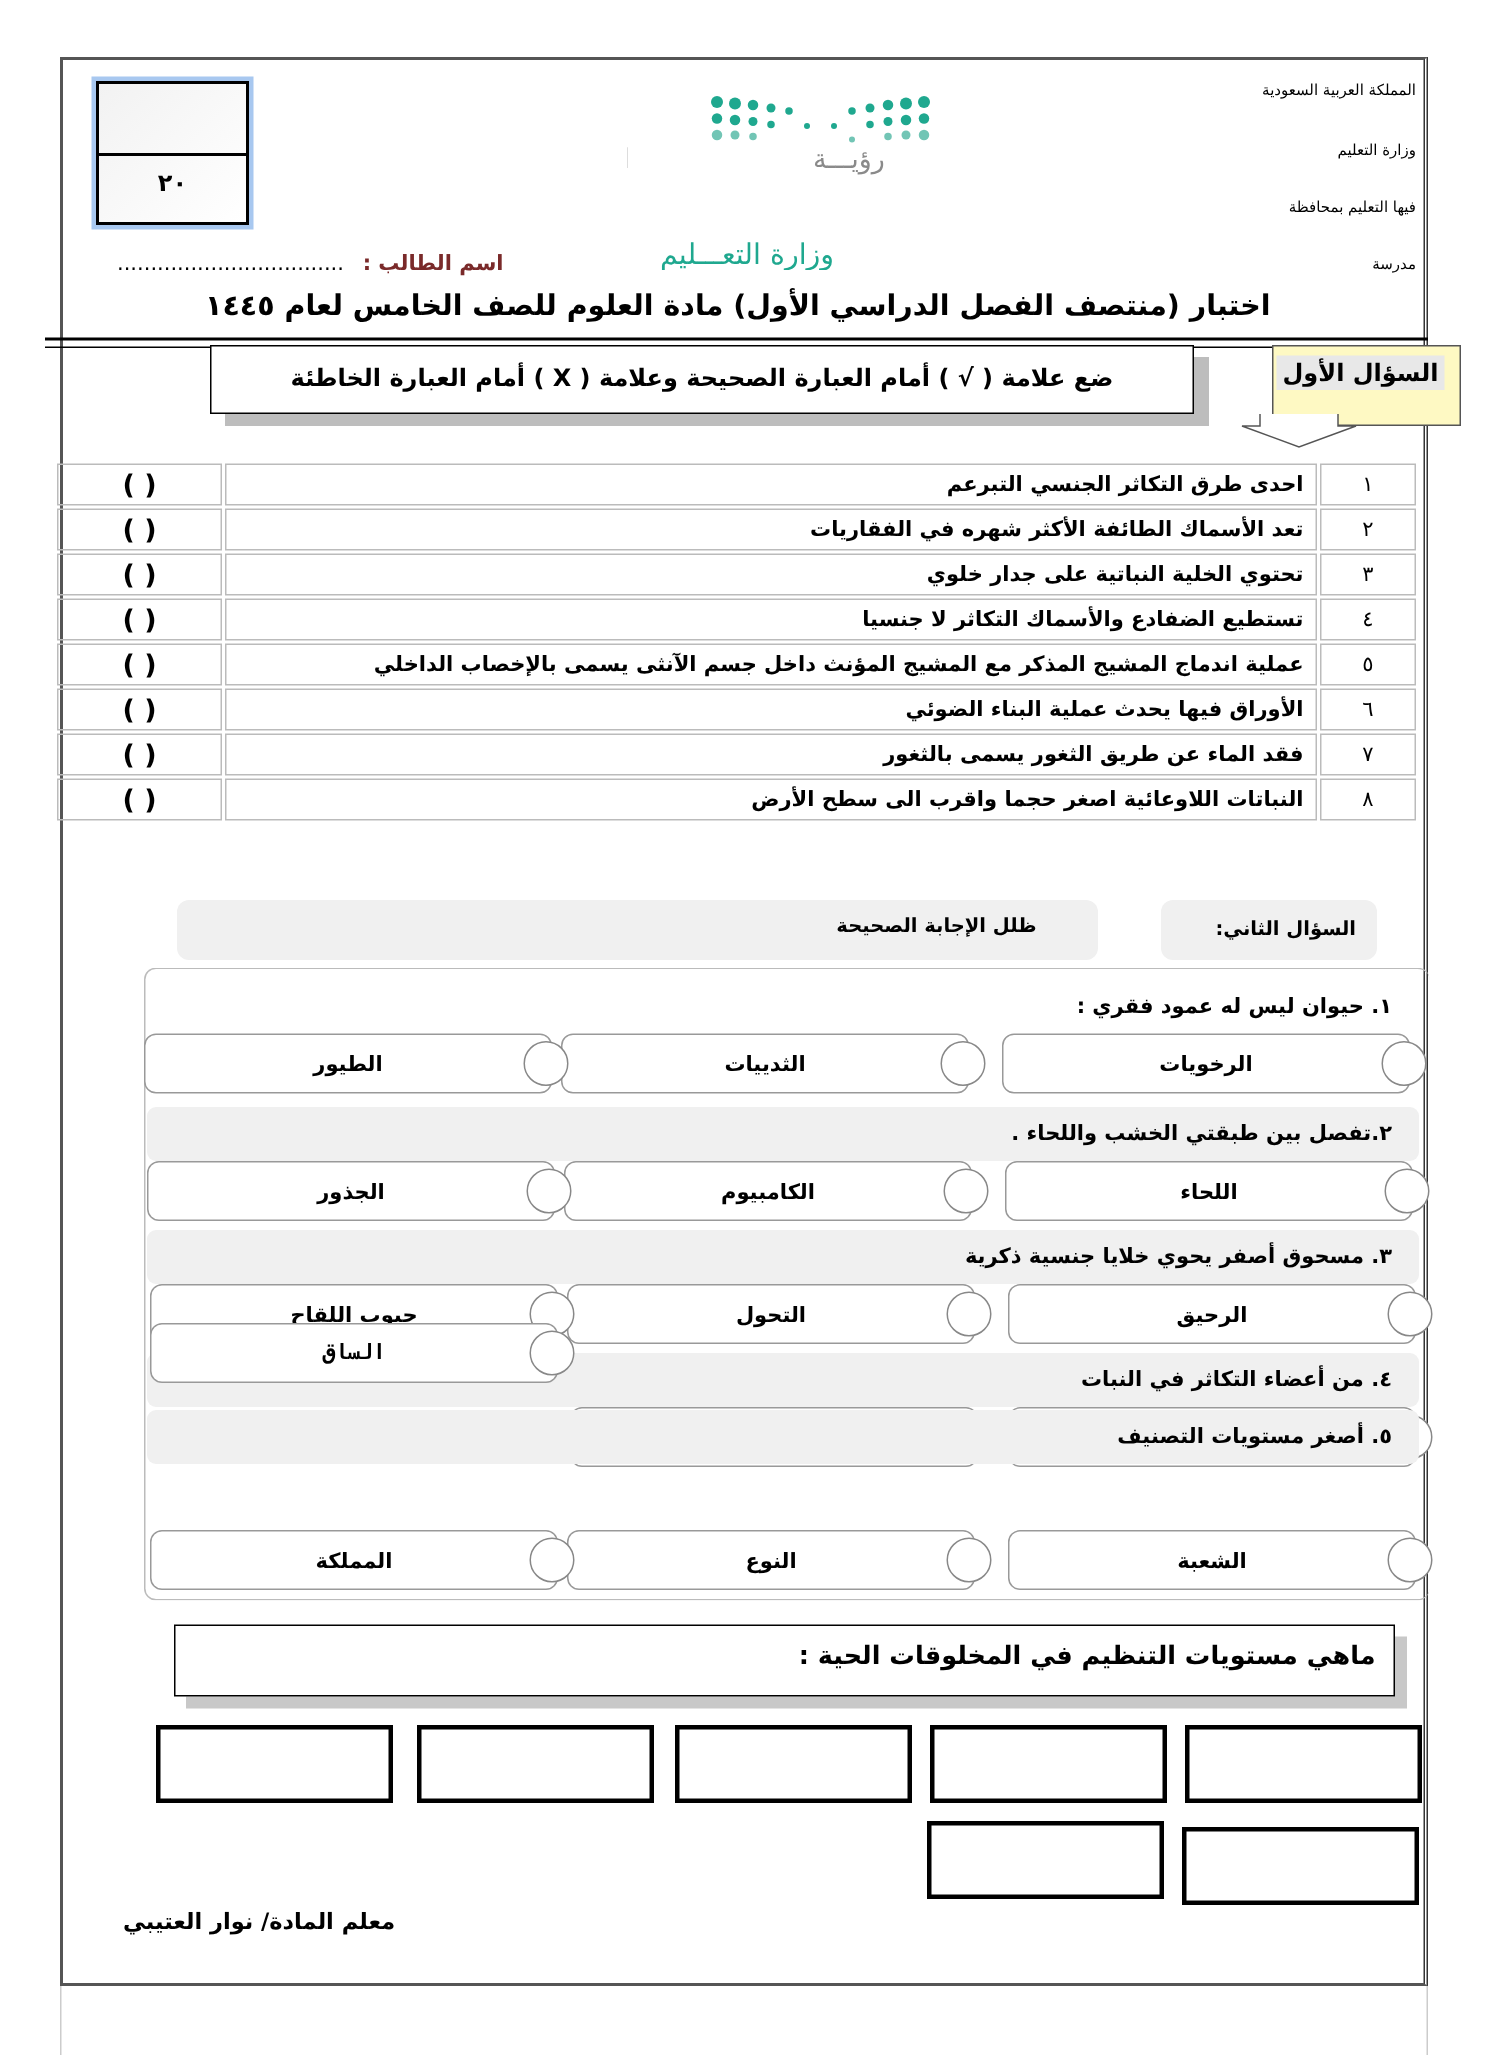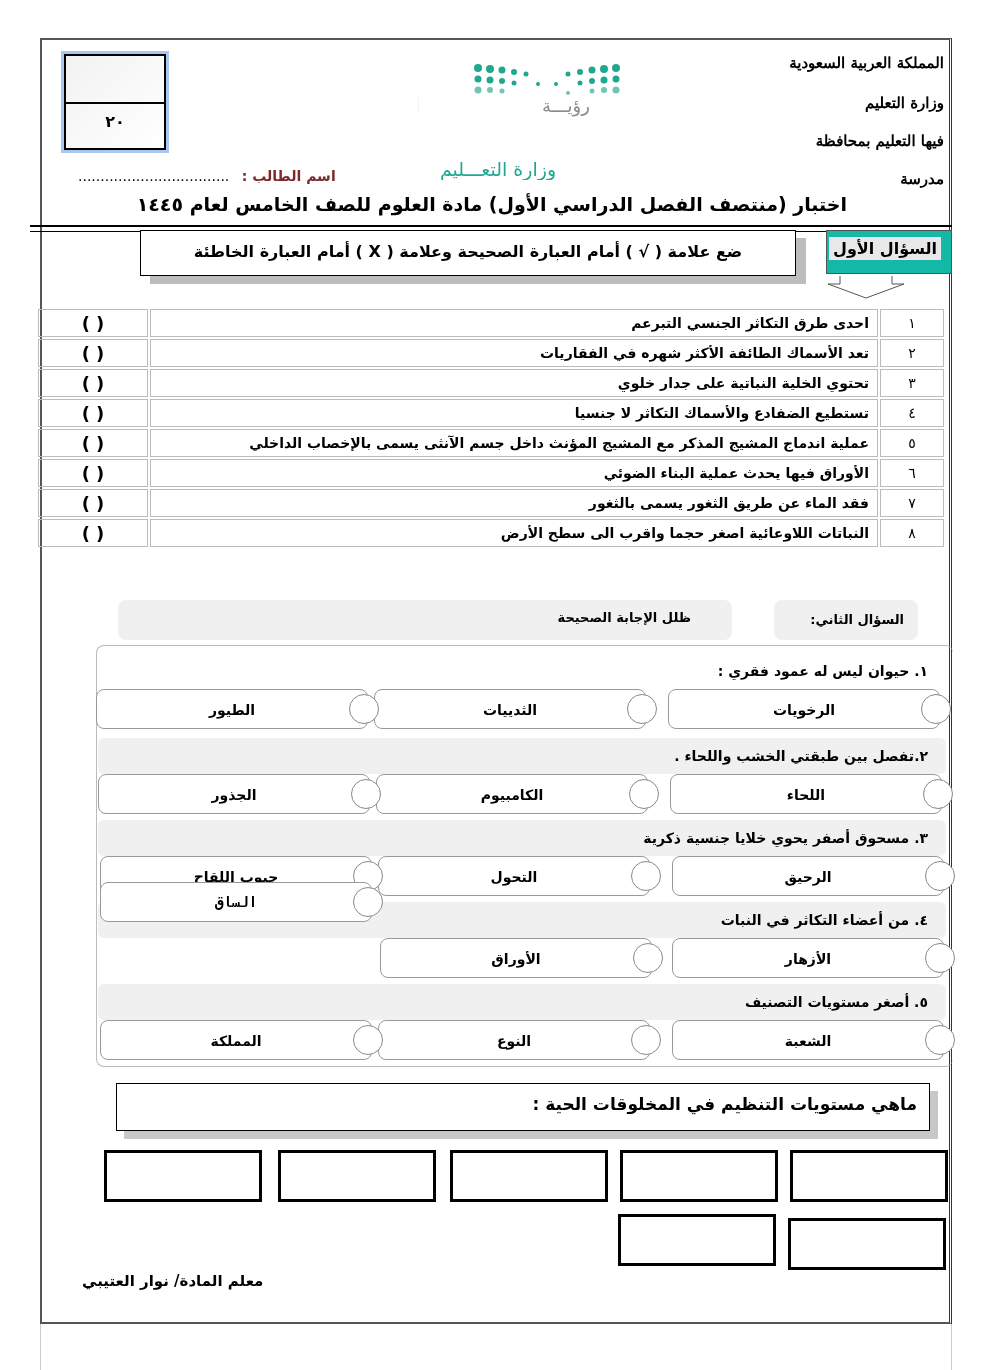--- a/index.html
+++ b/index.html
@@ -2,34 +2,34 @@
 <html lang="ar" dir="rtl"><head>
 <meta charset="utf-8">
 <style>
   html, body { margin:0; padding:0; background:#ffffff; }
   body { width:992px; height:1370px; position:relative; overflow:hidden;
          font-family:"DejaVu Sans", sans-serif; color:#000; }
   .frame { position:absolute; left:40px; top:38px; width:912px; height:1286px;
            border:2px solid #555; border-right:3px double #333; box-sizing:border-box; }
   .frame-bottom { position:absolute; left:40px; top:1324px; width:912px; height:46px;
            border-left:1px solid #ccc; border-right:1px solid #ccc; box-sizing:border-box; }
-  .hdr-line { position:absolute; right:48px; font-family:"DejaVu Serif", serif; font-size:15px; font-weight:bold; }
+  .hdr-line { position:absolute; right:48px; font-family:"DejaVu Serif", serif; font-size:10px; font-weight:normal; }
   .score-box { position:absolute; left:64px; top:54px; width:102px; height:96px;
                border:2px solid #000; box-shadow:0 0 0 3px #a8c8f0; background:linear-gradient(135deg,#f2f2f2,#fff); box-sizing:border-box; }
   .score-box .divider { position:absolute; left:0; right:0; top:46px; border-top:2px solid #000; }
   .score-box .score { position:absolute; left:0; right:0; top:56px; text-align:center; font-weight:bold; font-size:16px; }
   .logo { position:absolute; left:418px; top:60px; width:220px; height:120px; }
   .student-name { position:absolute; left:66px; top:168px; font-size:14px; white-space:nowrap;margin-left:12px; }
   .student-name .lbl { color:#7a2a2a; font-weight:bold; margin-left:8px; }
   .exam-title { position:absolute; right:145px; top:193px; font-size:19px; font-weight:bold; white-space:nowrap; }
   .dbl-line { position:absolute; left:30px; right:40px; top:225px; height:4px; border-top:2px solid #000; border-bottom:1px solid #000; }
   .q1-inst { position:absolute; left:140px; top:230px; width:656px; height:46px; border:1.5px solid #000;
              box-shadow:10px 8px 0 #bdbdbd; background:#fff; box-sizing:border-box;
              font-weight:bold; font-size:16px; text-align:center; line-height:42px; }
-  .q1-title { position:absolute; left:826px; top:230px; width:126px; height:44px; border:1.5px solid #555; background:#14b8a6; box-sizing:border-box; }
+  .q1-title { position:absolute; left:848px; top:230px; width:126px; height:54px; border:1.5px solid #555; background:#fef9c3; box-sizing:border-box; }
   .q1-title span { display:inline-block; margin:6px 10px 0 0; background:#e8e8e8; padding:2px 4px; font-weight:bold; font-size:16px; }
   .arrow { position:absolute; left:826px; top:276px; }
   table.tf { position:absolute; left:36px; top:307px; width:910px; border-collapse:separate; border-spacing:2px; }
   table.tf td { border:1px solid #bbb; height:28px; box-sizing:border-box; padding:0 8px; font-size:14px; font-weight:bold; }
   table.tf td.num { width:64px; text-align:center; font-weight:normal; }
   table.tf td.stmt { text-align:right; }
   table.tf td.ans { width:110px; text-align:center; font-size:18px; }
   .q2-head { position:absolute; left:118px; top:600px; width:800px; height:40px; }
   .q2-head .inst { position:absolute; left:0; top:0; width:614px; height:40px; background:#f0f0f0; border-radius:8px;
                    font-size:13px; line-height:36px; text-align:right; padding-right:41px; box-sizing:border-box; font-weight:bold; }
@@ -179,21 +179,21 @@
     <div class="opt" style="top: 774px; left: 376px;"><span class="radio"></span><span>الكامبيوم</span></div>
     <div class="opt" style="top: 774px; left: 98px;"><span class="radio"></span><span>الجذور</span></div>
     <div class="qline" style="top: 820px;">٣. مسحوق أصفر يحوي خلايا جنسية ذكرية</div>
     <div class="opt" style="top: 856px; left: 672px;"><span class="radio"></span><span>الرحيق</span></div>
     <div class="opt" style="top: 856px; left: 378px;"><span class="radio"></span><span>التحول</span></div>
     <div class="opt" style="top: 856px; left: 100px;"><span class="radio"></span><span>حبوب اللقاح</span></div>
     <div class="qline" style="top: 902px;">٤. من أعضاء التكاثر في النبات</div>
     <div class="opt" style="top: 938px; left: 672px;"><span class="radio"></span><span>الأزهار</span></div>
     <div class="opt" style="top: 938px; left: 380px;"><span class="radio"></span><span>الأوراق</span></div>
     <div class="opt" style="top: 882px; left: 100px; font-family: Liberation Mono, monospace;"><span class="radio"></span><span>الساق</span></div>
-    <div class="qline" style="top: 984px; padding-left: 40px;">٥. أصغر مستويات التصنيف</div>
+    <div class="qline" style="top: 940px; padding-left: 40px;">٥. أصغر مستويات التصنيف</div>
     <div class="opt" style="top: 1020px; left: 672px;"><span class="radio"></span><span>الشعبة</span></div>
     <div class="opt" style="top: 1020px; left: 378px;"><span class="radio"></span><span>النوع</span></div>
     <div class="opt" style="top: 1020px; left: 100px;"><span class="radio"></span><span>المملكة</span></div>
   </div>
 
 <div class="q3-box">ماهي مستويات التنظيم في المخلوقات الحية :</div>
 <div id="ans-boxes">
     <div class="ans-box" style="left: 790px; top: 1150px; width: 158px;"></div>
     <div class="ans-box" style="left: 620px; top: 1150px; width: 158px;"></div>
     <div class="ans-box" style="left: 450px; top: 1150px; width: 158px;"></div>

